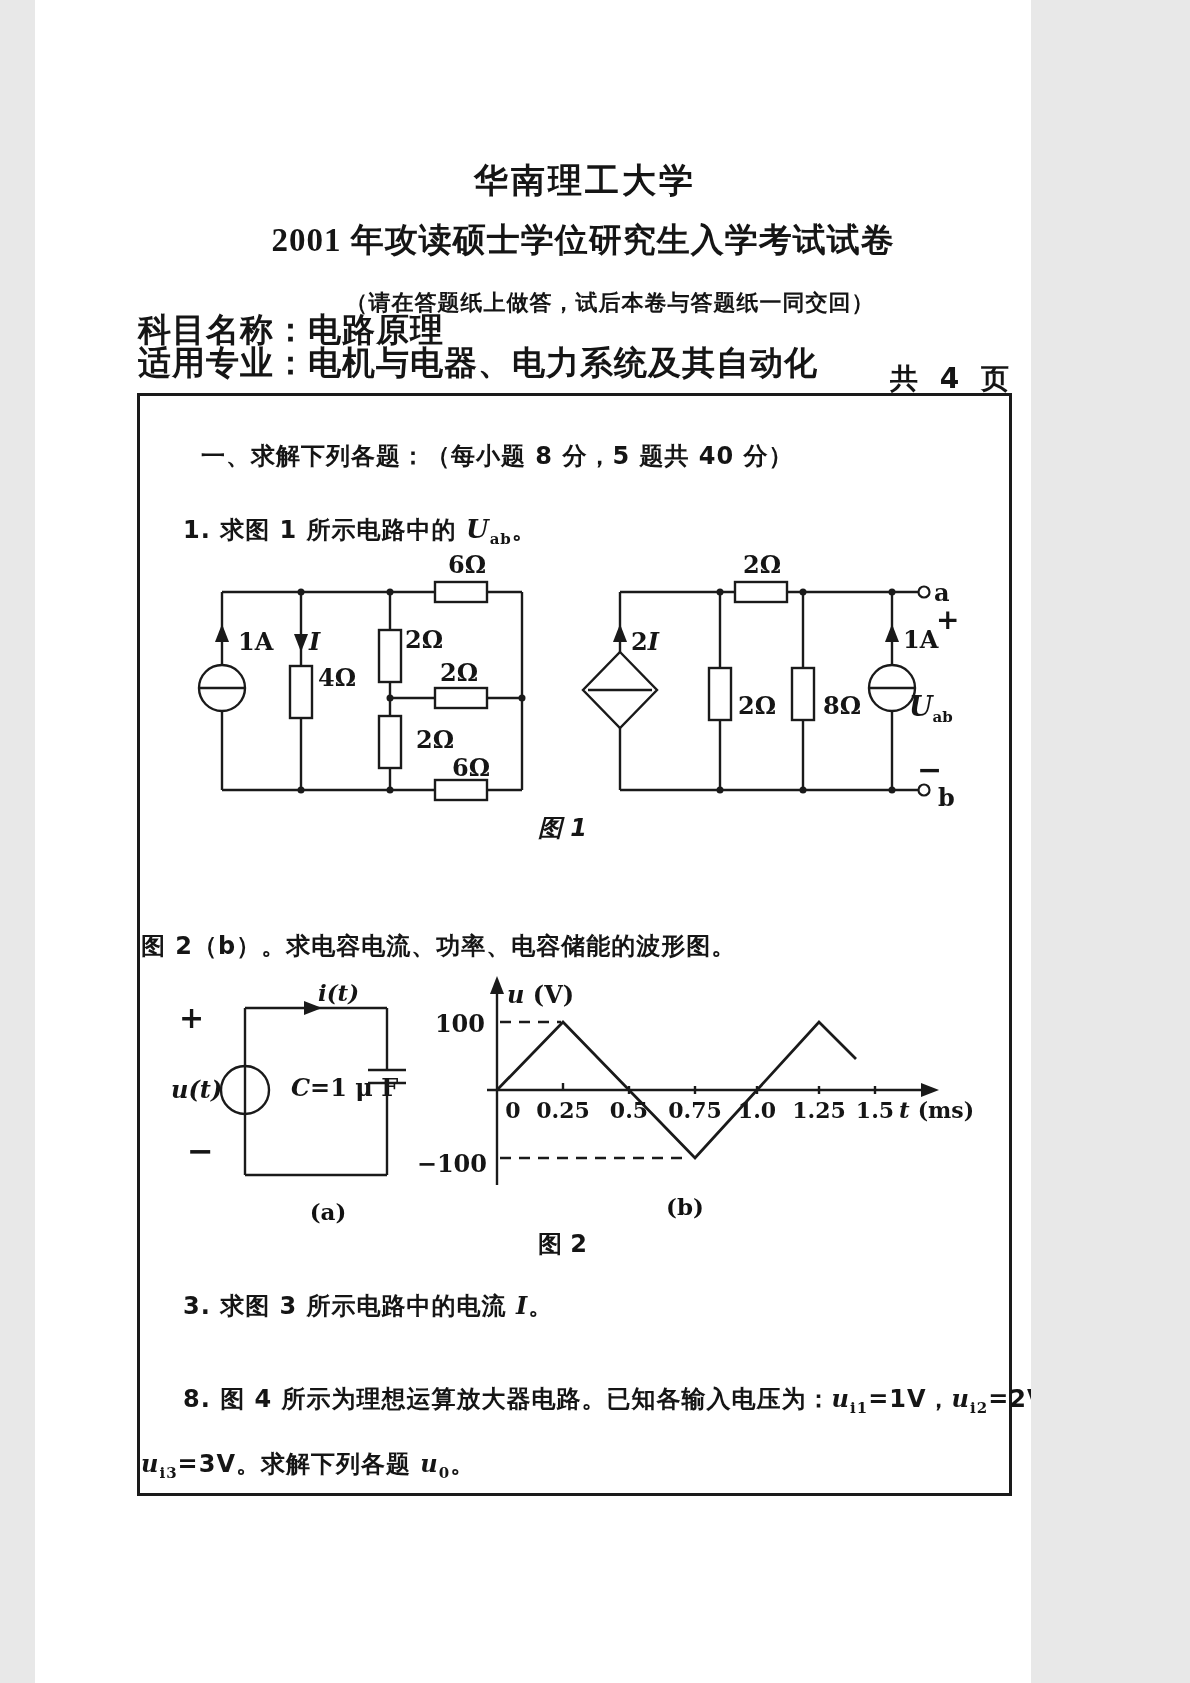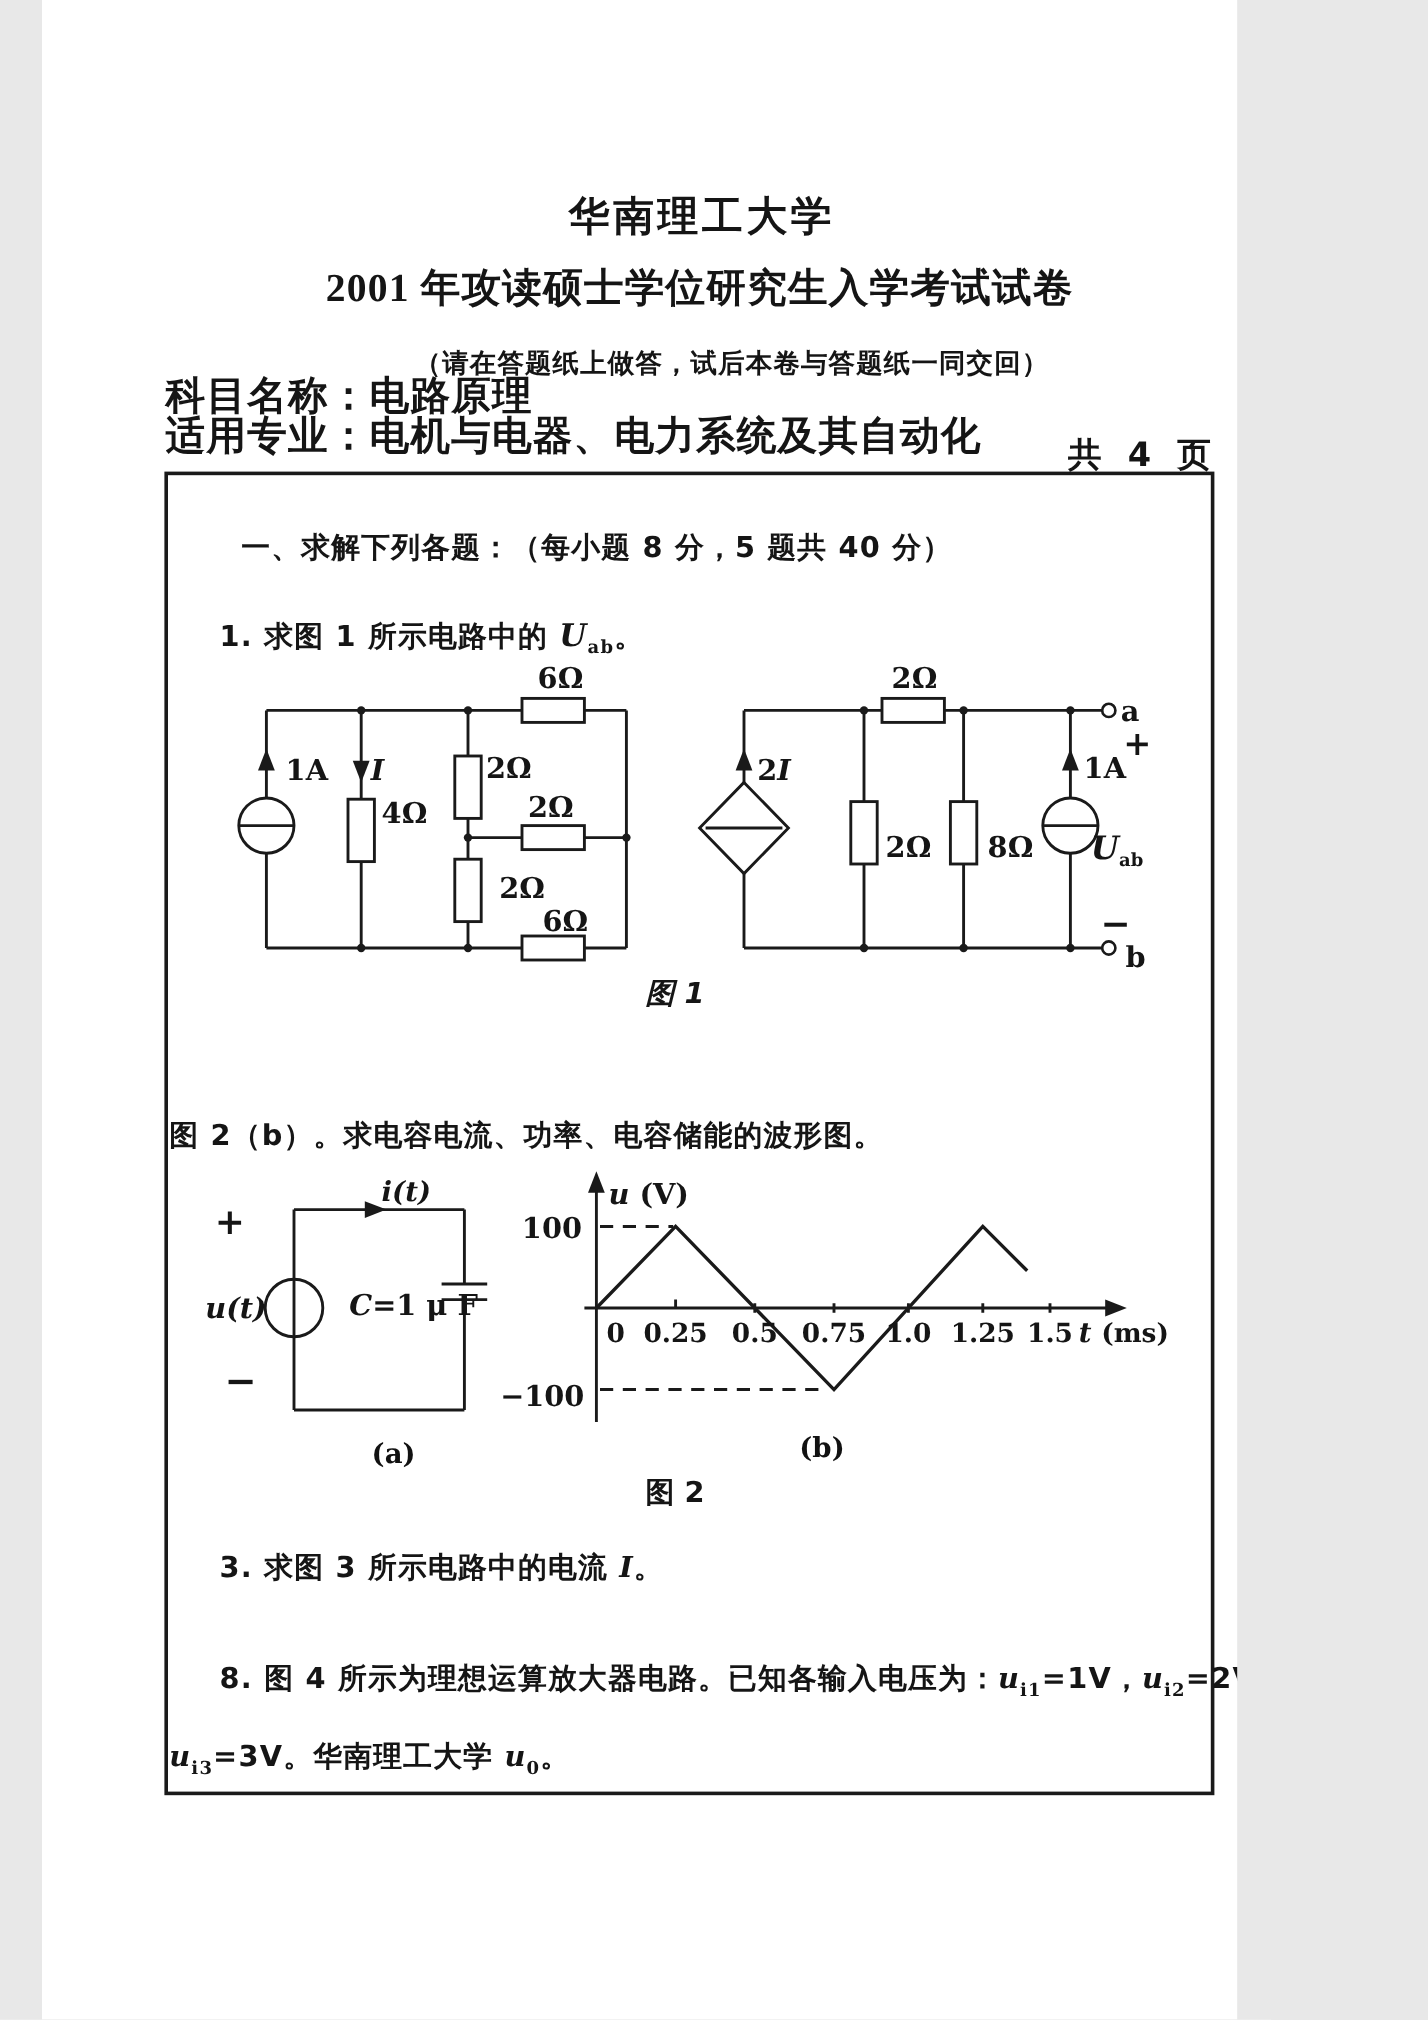--- a/index.html
+++ b/index.html
@@ -186,16 +186,16 @@
   <div class="abs cjk caption" style="left:465px;top:1228px;width:125px;">图    2</div>
 
   <div class="abs cjk qtext" style="left:148px;top:1290px;">
     <span>3.  求图 3 所示电路中的电流 </span><span class="it">I</span><span>。</span>
   </div>
 
   <div class="abs cjk qtext" style="left:148px;top:1383px;">
     <span>8.  图 4 所示为理想运算放大器电路。已知各输入电压为：</span><span class="it">u</span><span class="sub">i1</span><span>=1V，</span><span class="it">u</span><span class="sub">i2</span><span>=2V，</span>
   </div>
   <div class="abs cjk qtext" style="left:106px;top:1448px;">
-    <span class="it">u</span><span class="sub">i3</span><span>=3V。华南理工大学 </span><span class="it">u</span><span class="sub">0</span><span>。</span>
+    <span class="it">u</span><span class="sub">i3</span><span>=3V。求解下列各题 </span><span class="it">u</span><span class="sub">0</span><span>。</span>
   </div>
 
 </div>
 
 </body></html>

